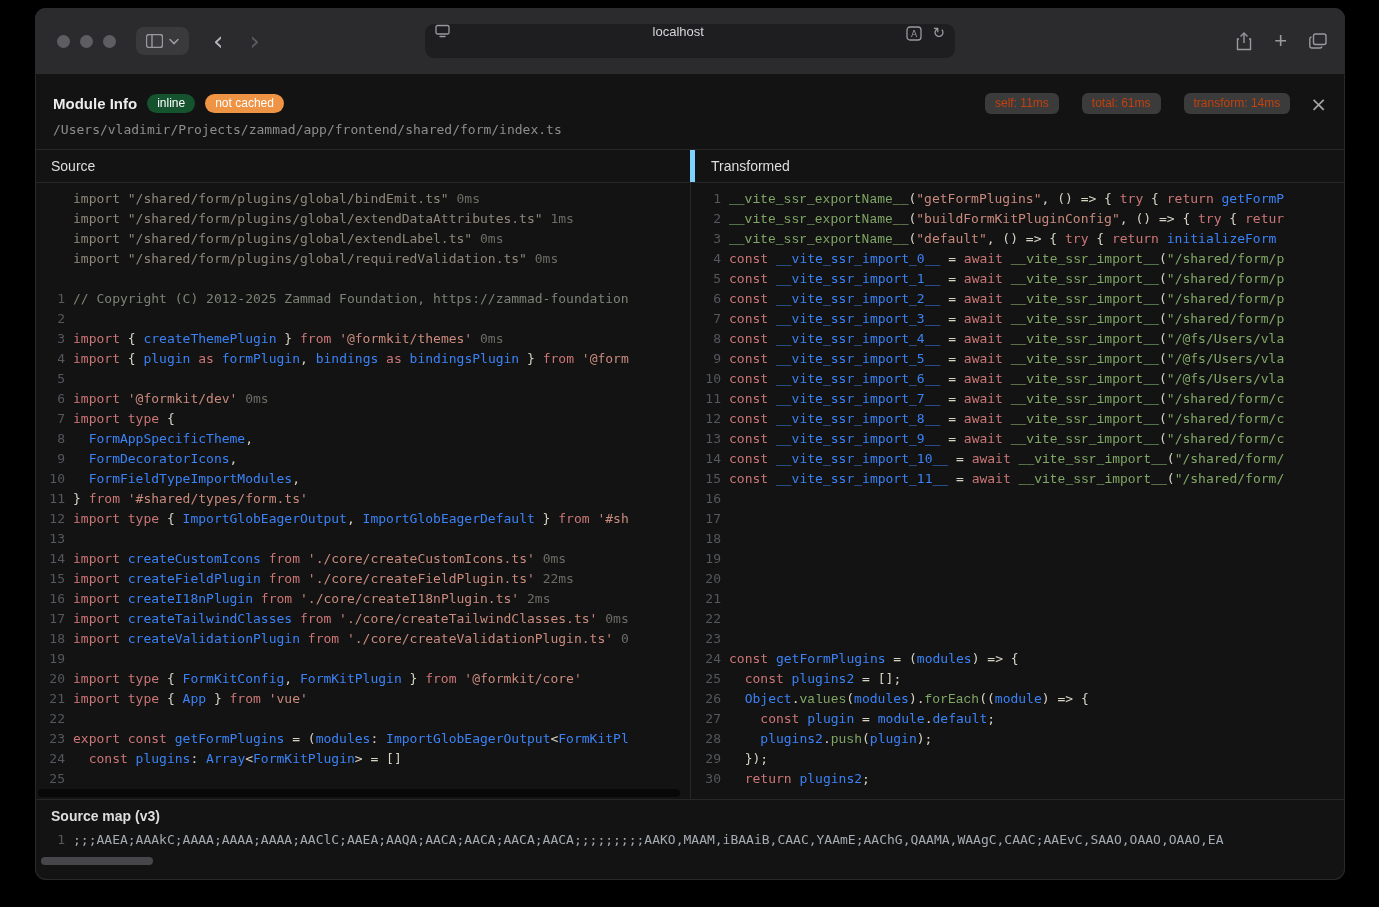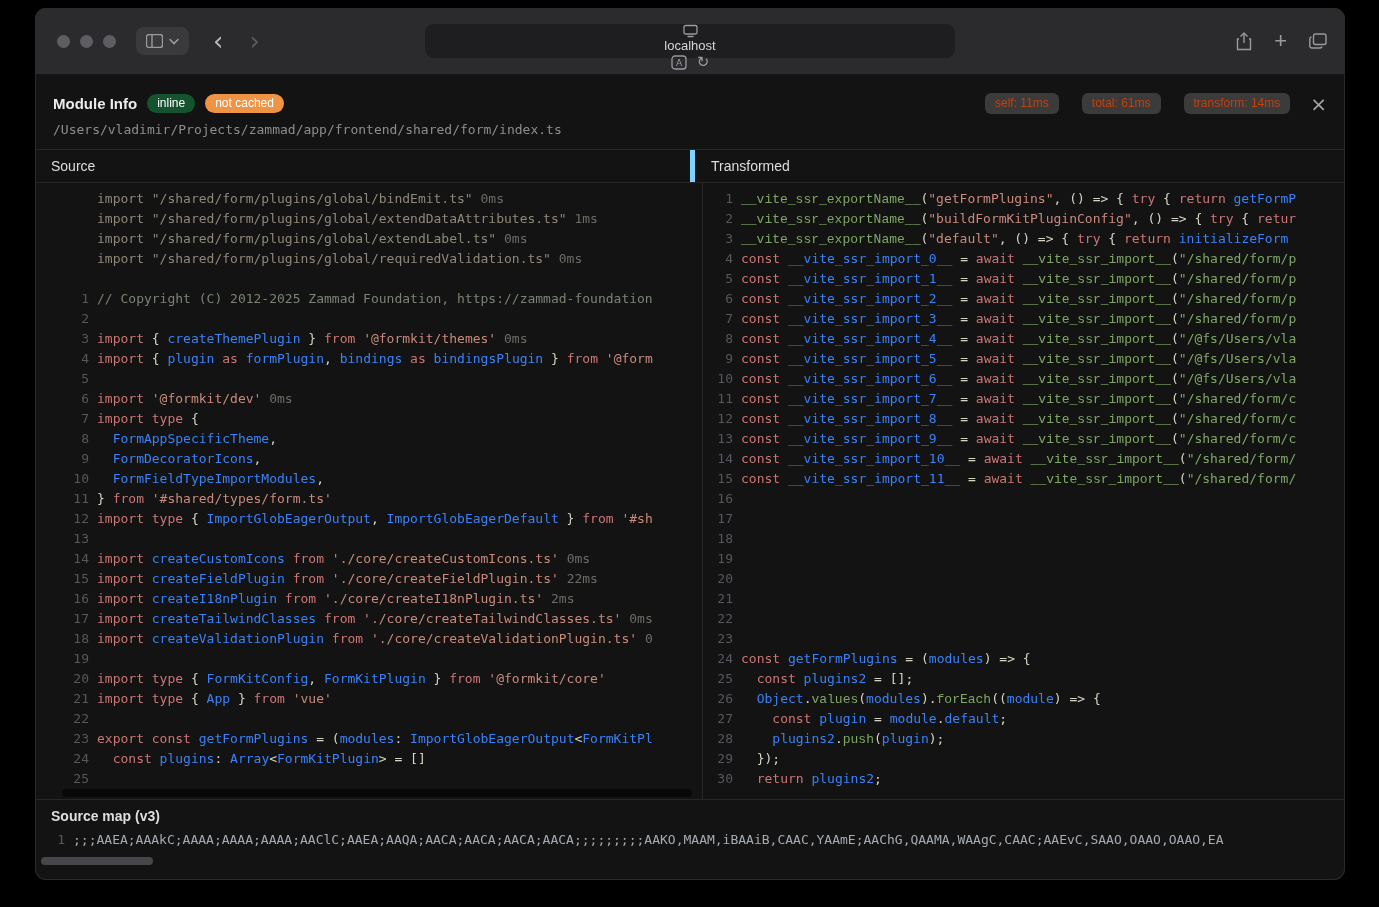--- a/index.html
+++ b/index.html
@@ -10,21 +10,21 @@
   .toolbar{position:relative;height:66px;background:#2b2b2d;border-bottom:1px solid #161616;
     display:flex;align-items:center;}
   .traffic{display:flex;gap:10px;margin-left:22px;}
   .dot{width:13px;height:13px;border-radius:50%;background:#5e5e62;}
   .tb-group{display:flex;align-items:center;gap:6px;margin-left:20px;background:#3a3a3c;
     border-radius:8px;padding:7px 10px;cursor:default;}
   .nav{display:flex;align-items:center;gap:26px;margin-left:24px;}
   .nav-glyph{font-size:26px;line-height:20px;color:#b9b9bd;font-family:"DejaVu Sans",sans-serif;}
   .nav-glyph.dim{color:#5c5c60;}
   .urlbar{position:absolute;left:50%;transform:translateX(-50%);width:530px;height:34px;
-    background:#1e1e20;border-radius:9px;display:flex;align-items:center;padding:0 10px;box-sizing:border-box;flex-direction:column;}
+    background:#1e1e20;border-radius:9px;display:flex;align-items:flex-start;padding:0 10px;box-sizing:border-box;}
   .urlbar .host{flex:1;text-align:center;font-size:13px;color:#d6d6da;}
   .url-right{display:flex;align-items:center;gap:10px;}
   .reload{font-size:15px;color:#9a9a9e;font-family:"DejaVu Sans",sans-serif;}
   .tb-right{position:absolute;right:18px;top:0;height:66px;display:flex;align-items:center;gap:22px;}
   .plus{font-size:22px;color:#9a9a9e;line-height:20px;}
   svg.ic{display:block;}
   
   .page-header{padding:18px 18px 12px 18px;}
   .ph-row1{display:flex;align-items:center;}
   .ph-title{font-size:15px;font-weight:bold;color:#ececec;}
@@ -36,21 +36,21 @@
     padding:4px 10px;margin-left:23px;line-height:13px;}
   .ph-close{margin-left:20px;font-size:20px;color:#a6a6a6;line-height:16px;cursor:default;
     font-family:"DejaVu Sans",sans-serif;}
   .ph-path{margin-top:8px;font-family:"DejaVu Sans Mono",monospace;font-size:13px;color:#8d8d8d;}
   
   .panel-headers{display:flex;border-top:1px solid #272727;border-bottom:1px solid #272727;height:32px;}
   .panel-headers .ph-cell{width:50%;display:flex;align-items:center;padding-left:16px;box-sizing:border-box;
     font-size:14px;font-weight:500;color:#dedede;}
   .panel-headers .ph-cell.right{border-left:5px solid #7dd3fc;}
   
-  .panels{display:flex;height:616px;padding-left:24px;}
+  .panels{display:flex;height:616px;}
   .panel{width:50%;overflow:hidden;padding-top:6px;position:relative;box-sizing:border-box;}
   .panel.right{border-left:1px solid #272727;}
   .code{font-family:"DejaVu Sans Mono",monospace;font-size:13px;line-height:20px;}
   .code-line{display:flex;height:20px;}
   .ln{width:30px;flex:none;text-align:right;margin-right:8px;color:#54575c;user-select:none;}
   .lc{white-space:pre;}
   .tk-k{color:#cb7676;}
   .tk-s{color:#c98a7d;}
   .tk-v{color:#3b82f6;text-align:right;}
   .tk-f{color:#80a665;font-family:Liberation Mono, monospace;}

